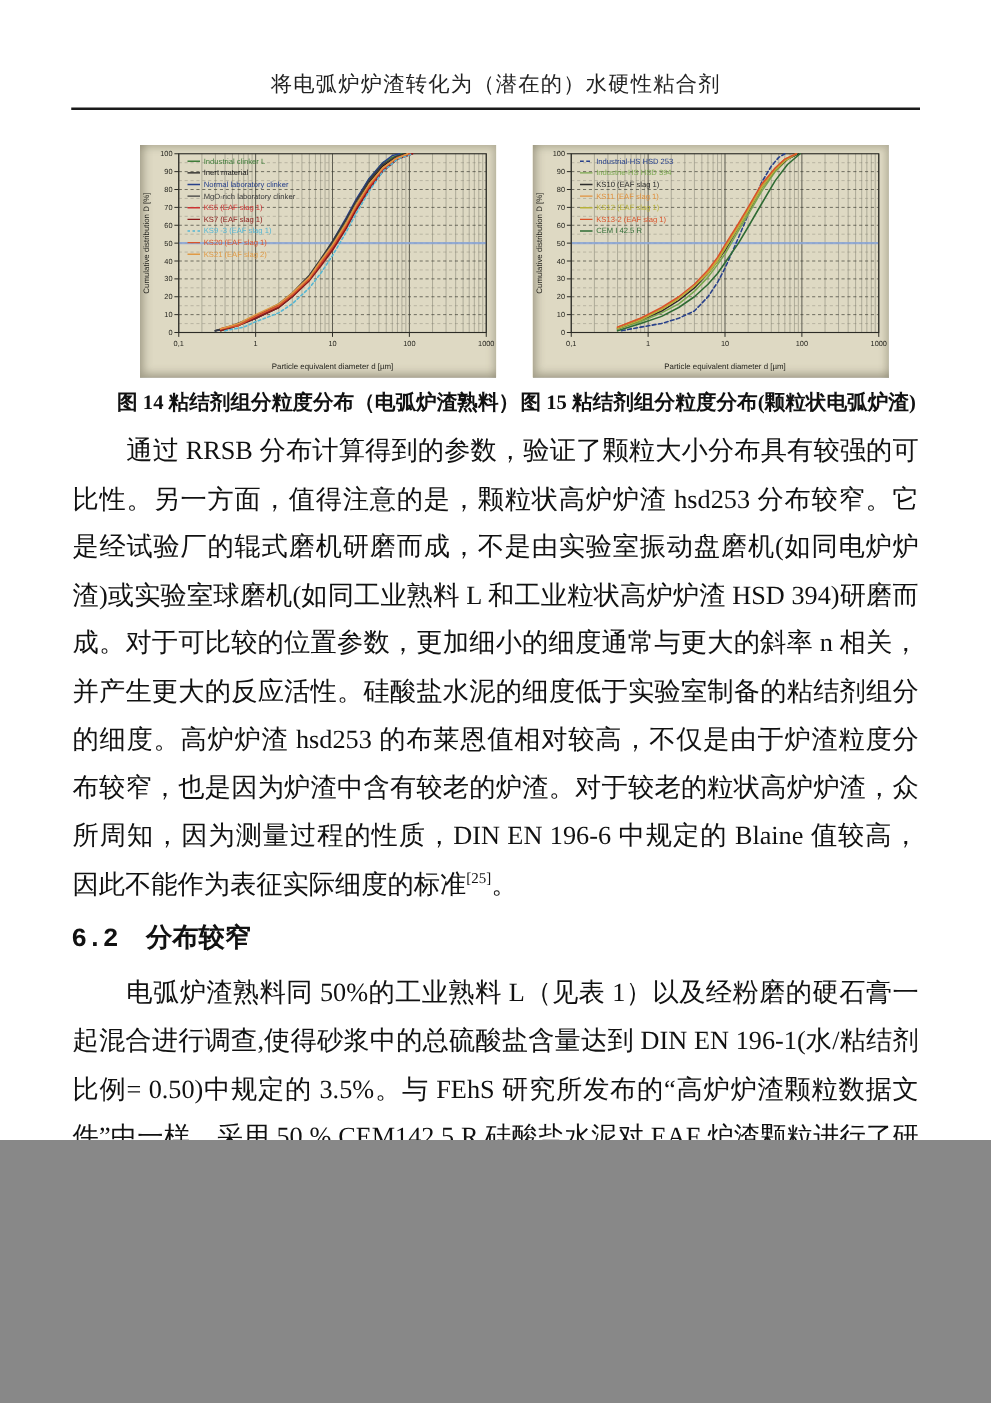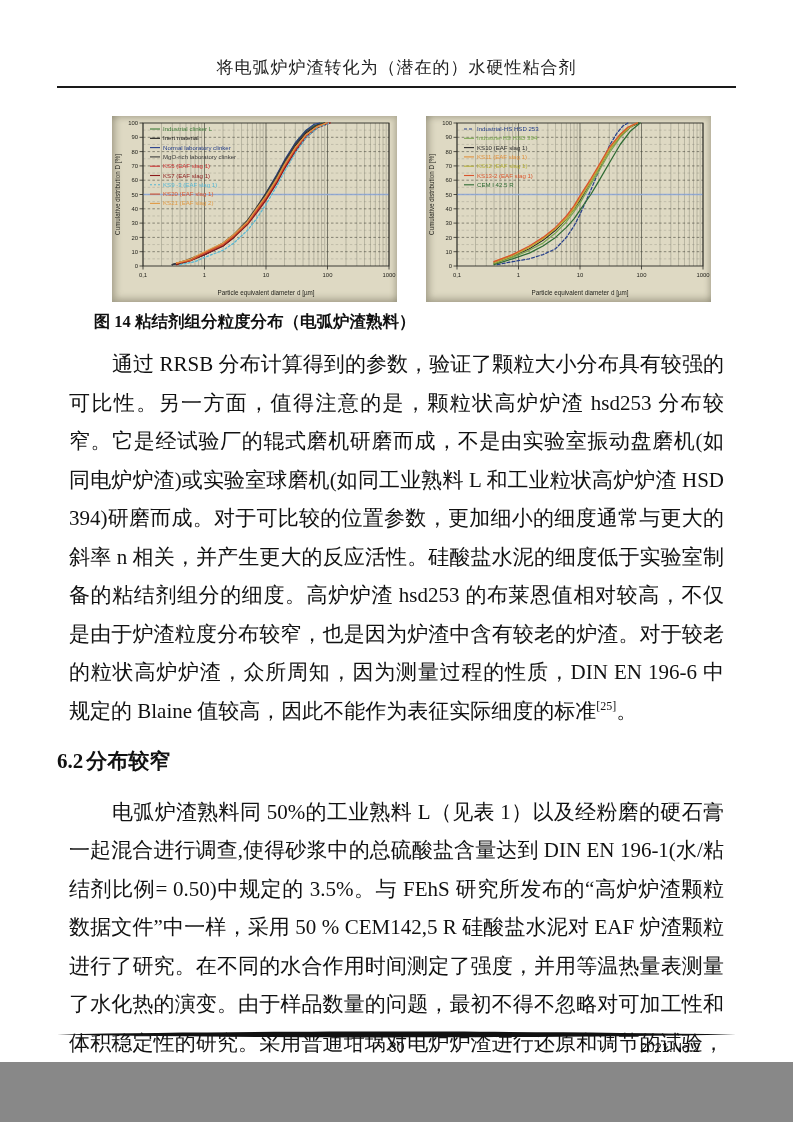--- a/index.html
+++ b/index.html
@@ -1,17 +1,17 @@
 <!DOCTYPE html>
 <html><head>
 <meta charset="utf-8">
 <style>
   html,body{margin:0;padding:0;background:#888;}
   .page{
-    width:793px;height:1062px;background:#ffffff;position:relative;
+    width:793px;height:912px;background:#ffffff;position:relative;
     font-family:"Liberation Serif","DejaVu Serif",serif;color:#111;
     overflow:hidden;margin:0 auto;
   }
   
   .header{margin:0 57px;padding-top:56px;text-align:center;
     border-bottom:2px solid #1a1a1a;padding-bottom:7px;}
   .header .title{font-size:17px;letter-spacing:1px;color:#222;}
   
   .figs{display:flex;gap:29px;padding-left:112px;margin-top:28px;}
   .figure{
@@ -19,24 +19,24 @@
     box-shadow:inset 3px -3px 7px rgba(95,92,70,.45), inset -3px 3px 5px rgba(120,116,95,.28);
   }
   .figure svg{display:block;}
   
   .caps{display:flex;gap:35px;padding-left:112px;margin-top:9px;}
   .capcell{width:285px;display:flex;justify-content:center;}
   .caption{font-weight:bold;font-size:16.5px;white-space:nowrap;color:#111;}
   
   .body{margin:8px 57px 0 57px;font-size:21px;line-height:38.5px;
     text-align:justify;}
-  .body p{margin:12px;text-indent:2.05em;}
+  .body p{margin:1px;text-indent:2.05em;}
   .body sup{font-size:12px;line-height:0;}
   h2.section{font-size:21px;margin:5px 0 2px 0;text-indent:0;font-weight:bold;}
-  h2.section .num{margin-right:3px;}
+  h2.section .num{margin-right:22px;font-family:Liberation Mono, monospace;}
   
   .footer{position:absolute;left:57px;right:57px;top:1031px;}
   .footer .rule{display:block;width:100%;height:7px;}
   .frow{position:relative;text-align:center;font-size:14.5px;margin-top:1px;
     font-family:"Liberation Sans","DejaVu Sans",sans-serif;color:#111;}
   .frow .issue{position:absolute;right:36px;top:1px;font-size:13px;}
 </style>
 </head>
 <body>
 
@@ -286,20 +286,23 @@
           <line x1="38" y1="68.80000000000001" x2="48" y2="68.80000000000001" stroke="#2e6b33" stroke-width="1.1" stroke-dasharray="none"></line>
           <text x="51" y="70.80000000000001" font-size="6.1" fill="#2e6b33">CEM I 42.5 R</text>
         </svg>
       </div>
   </div>
 
   <div class="caps">
     <div class="capcell">
       <span class="caption">图 14  粘结剂组分粒度分布（电弧炉渣熟料）</span>
     </div>
+    <div class="capcell">
+      <span class="caption">图 15  粘结剂组分粒度分布(颗粒状电弧炉渣)</span>
+    </div>
   </div>
 
   <div class="body">
     <p><span>通过 RRSB 分布计算得到的参数，验证了颗粒大小分布具有较强的可比性。另一方面，值得注意的是，颗粒状高炉炉渣 hsd253 分布较窄。它是经试验厂的辊式磨机研磨而成，不是由实验室振动盘磨机(如同电炉炉渣)或实验室球磨机(如同工业熟料 L 和工业粒状高炉炉渣 HSD 394)研磨而成。对于可比较的位置参数，更加细小的细度通常与更大的斜率 n 相关，并产生更大的反应活性。硅酸盐水泥的细度低于实验室制备的粘结剂组分的细度。高炉炉渣 hsd253 的布莱恩值相对较高，不仅是由于炉渣粒度分布较窄，也是因为炉渣中含有较老的炉渣。对于较老的粒状高炉炉渣，众所周知，因为测量过程的性质，DIN EN 196-6 中规定的 Blaine 值较高，因此不能作为表征实际细度的标准</span><sup>[25]</sup><span>。</span></p>
 
     <h2 class="section">
       <span class="num">6.2</span><span>分布较窄</span>
     </h2>
 
     <p>电弧炉渣熟料同 50%的工业熟料 L（见表 1）以及经粉磨的硬石膏一起混合进行调查,使得砂浆中的总硫酸盐含量达到 DIN EN 196-1(水/粘结剂比例= 0.50)中规定的 3.5%。与 FEhS 研究所发布的“高炉炉渣颗粒数据文件”中一样，采用 50 % CEM142,5 R 硅酸盐水泥对 EAF 炉渣颗粒进行了研究。在不同的水合作用时间测定了强度，并用等温热量表测量了水化热的演变。由于样品数量的问题，最初不得不忽略对可加工性和体积稳定性的研究。采用普通坩埚对电炉炉渣进行还原和调节的试验，其矿物学成分与所要求的矿物学成分相比没有什么价值，因此这里几乎没有讨论水泥技术的结果。由 50%熟料 L 和惰性材料结合的水泥的强度发展，参见图 16 中的熟料或者电弧炉渣熟料。</p>

